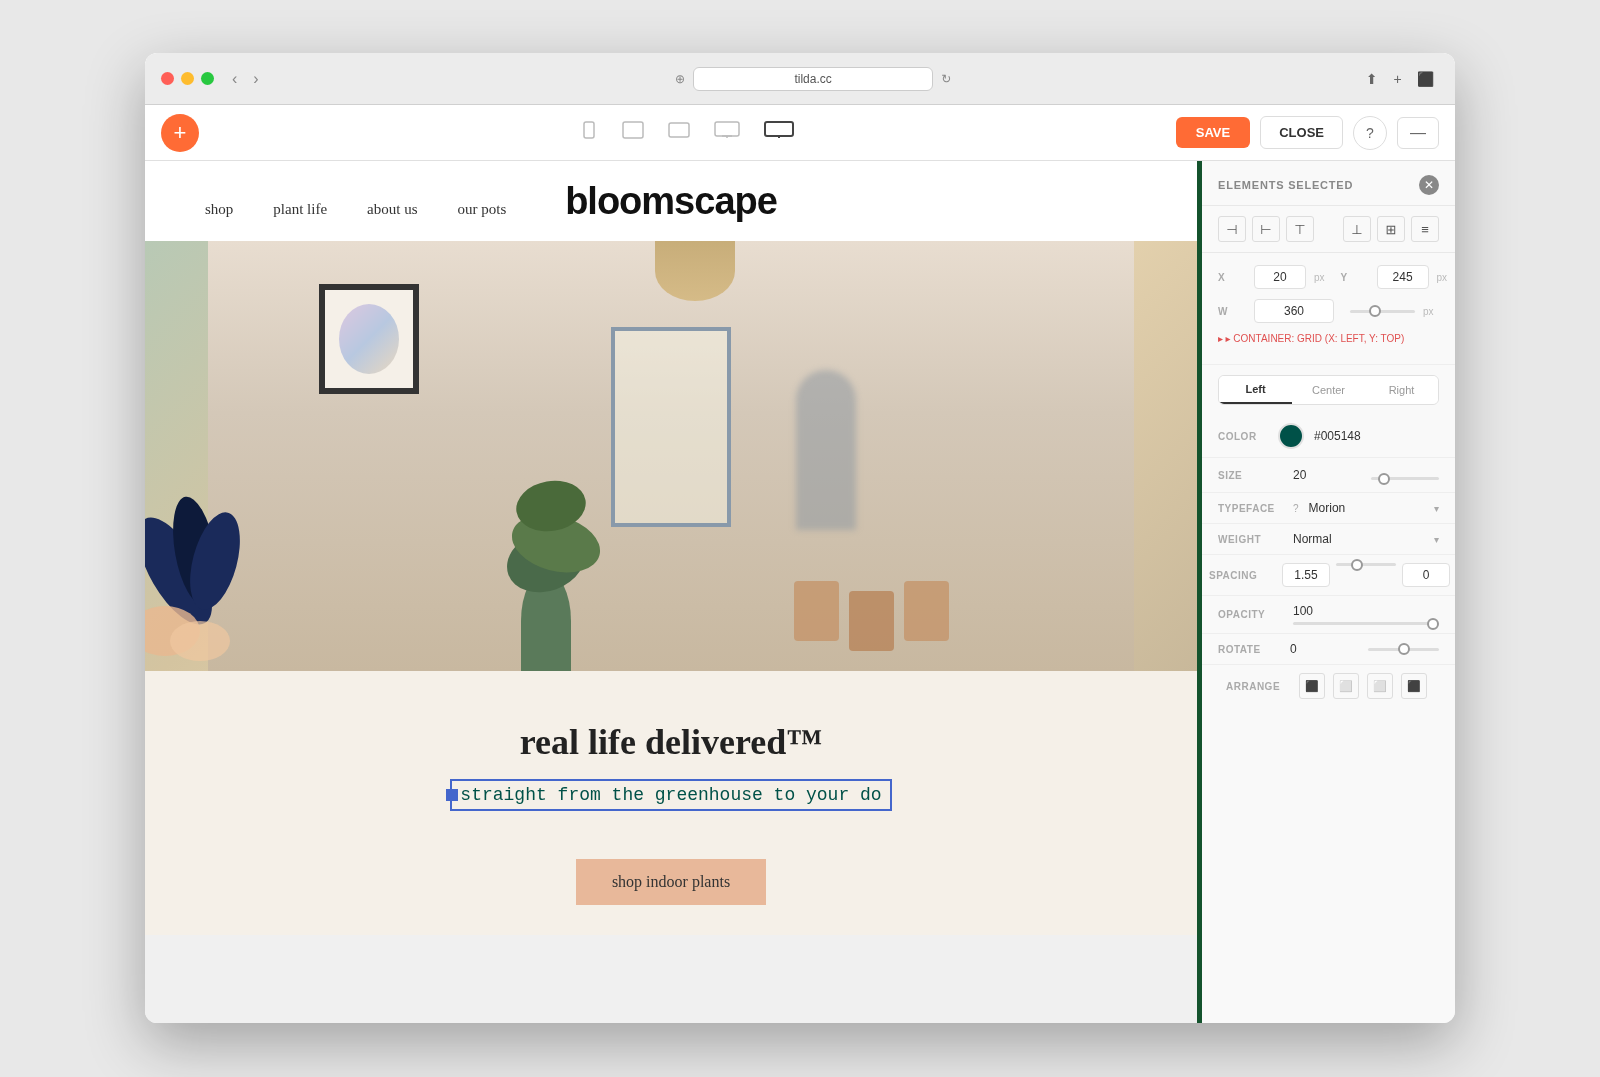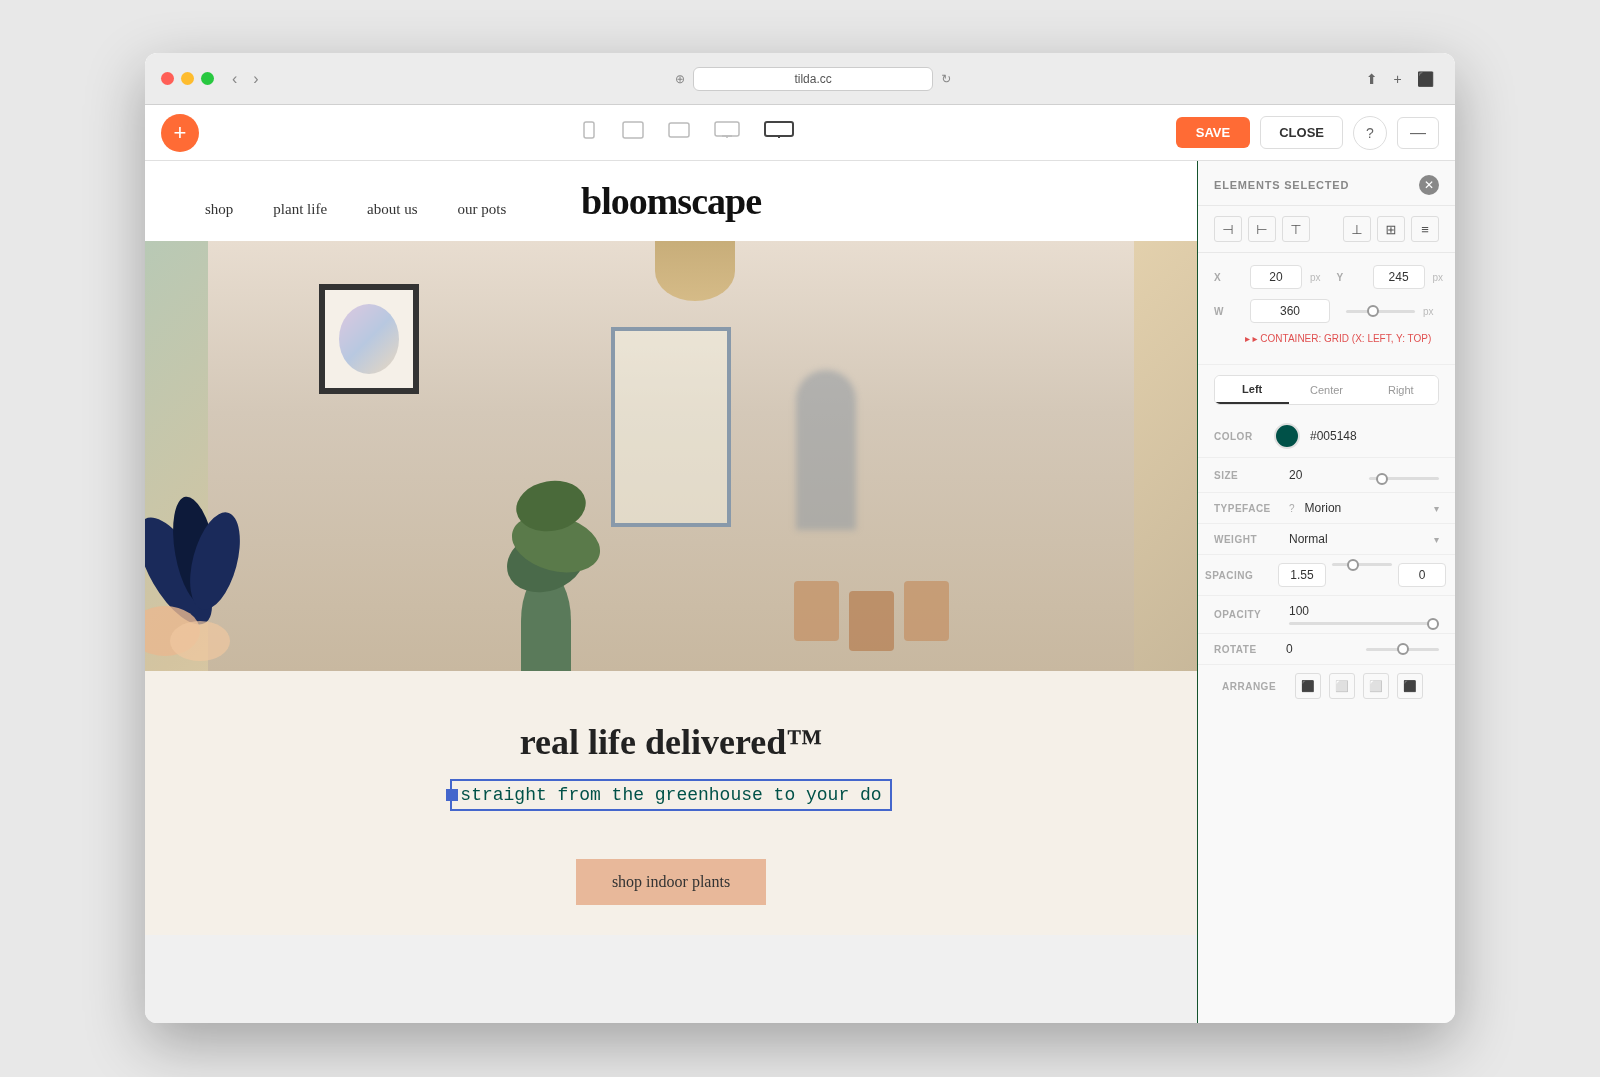--- a/index.html
+++ b/index.html
@@ -216,21 +216,21 @@
       text-decoration: none;
       font-family: Georgia, serif;
       margin-top: 16px;
     }
     .site-logo {
       position: absolute;
       left: 50%;
       transform: translateX(-50%);
       font-size: 38px;
       font-weight: 700;
-      font-family: Liberation Serif, serif;
+      font-family: Liberation Sans, sans-serif;
       color: #111;
       letter-spacing: -1px;
     }
 
     
     .hero-image {
       width: 100%;
       height: 430px;
       background: linear-gradient(135deg, #b8c9b5 0%, #d4c4a0 30%, #e8d5b0 60%, #c8b89a 100%);
       position: relative;
@@ -285,21 +285,21 @@
       font-size: 16px;
       font-family: Georgia, serif;
       cursor: pointer;
       color: #333;
     }
 
     
     .right-panel {
       width: 258px;
       background: #f9f9f9;
-      border-left: 1px solid #14532d;
+      border-left: 5px solid #14532d;
       flex-shrink: 0;
       overflow-y: auto;
       padding: 0;
     }
 
     .panel-header {
       padding: 14px 16px 10px;
       font-size: 11px;
       font-weight: 600;
       color: #888;
@@ -382,21 +382,20 @@
       width: 16px;
     }
     .prop-divider {
       font-size: 10px;
       color: #ccc;
     }
     .container-info {
       font-size: 9px;
       color: #999;
       margin-bottom: 8px;
-      margin-left: 31px;
     }
     .container-info span {
       color: #e05050;
       font-size: 10px;
     }
 
     
     .align-tabs {
       display: flex;
       margin: 10px 16px;

